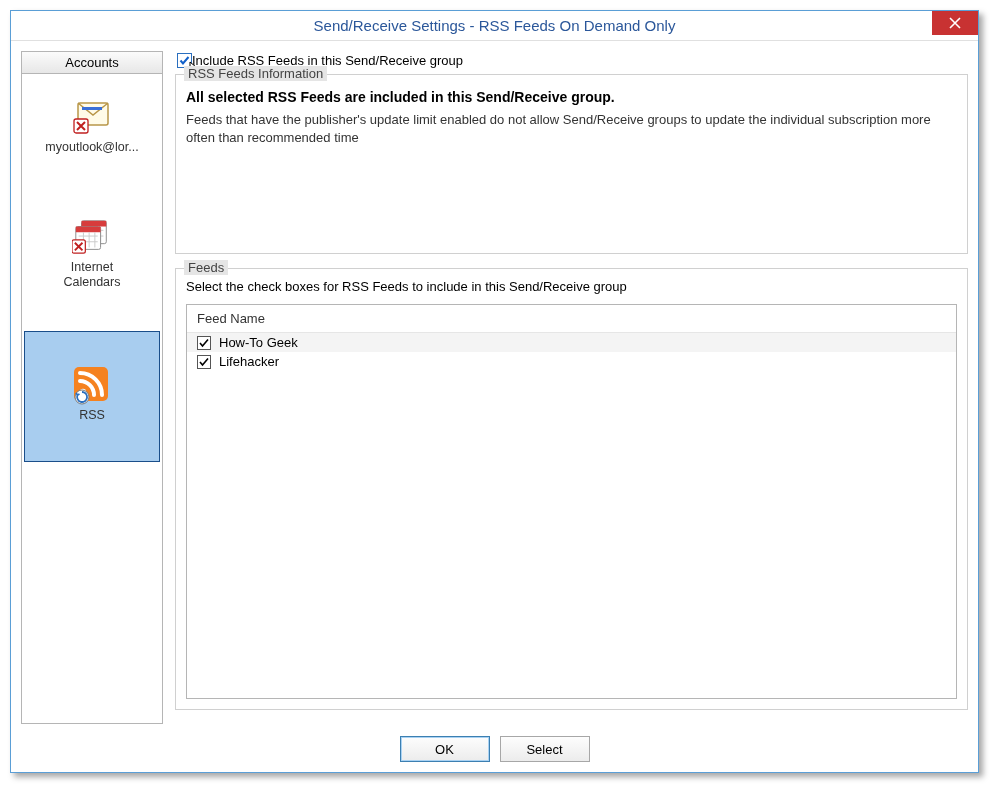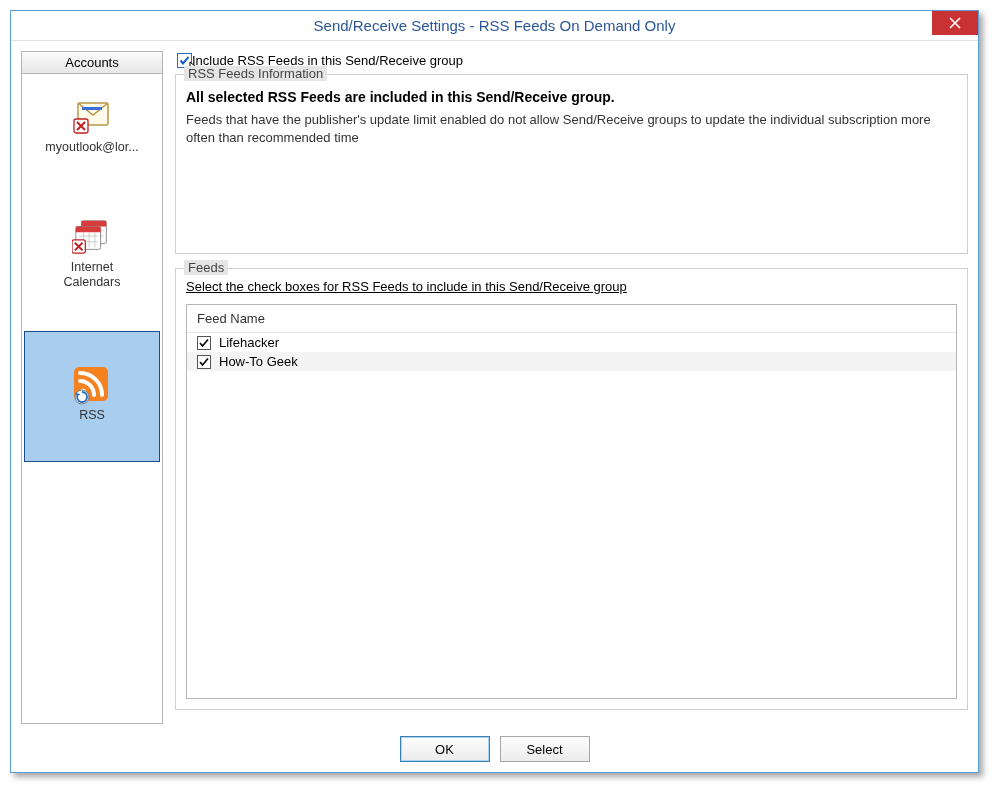--- a/index.html
+++ b/index.html
@@ -64,21 +64,21 @@
     border:1px solid #d0d0d0; padding:8px 10px 10px; margin-bottom:14px;
     position:relative;
   }
   .fieldset-legend {
     position:absolute; top:-9px; left:8px; background:#e5e5e5; padding:0 4px;
     color:#444; font-size:13px;
   }
   .info-bold { font-weight:bold; margin:6px 0 6px; font-size:14px; }
   .info-para { color:#333; line-height:1.35; }
   .feeds-group { flex:1; display:flex; flex-direction:column; }
-  .feeds-instr { margin:2px 0 10px;text-decoration:underline; }
+  .feeds-instr { margin:2px 0 10px; }
   .feed-list {
     flex:1; border:1px solid #b5b5b5; background:#fff; overflow:hidden;
     display:flex; flex-direction:column;
   }
   .feed-header {
     padding:6px 10px; font-size:13px; color:#333; border-bottom:1px solid #e6e6e6;
   }
   .feed-row {
     display:flex; align-items:center; gap:8px; padding:2px 8px 2px 10px;
   }
@@ -184,36 +184,36 @@
             <span class="fieldset-legend">RSS Feeds Information</span>
             <div class="info-bold">All selected RSS Feeds are included in this Send/Receive group.</div>
             <div class="info-para">Feeds that have the publisher's update limit enabled do not allow Send/Receive groups to update the individual subscription more often than recommended time</div>
           </div>
 
           <div class="fieldset feeds-group">
             <span class="fieldset-legend">Feeds</span>
             <div class="feeds-instr">Select the check boxes for RSS Feeds to include in this Send/Receive group</div>
             <div class="feed-list">
               <div class="feed-header">Feed Name</div>
+              <div class="feed-row alt">
+                <span class="feed-chk">
+                  <svg width="10" height="10" viewBox="0 0 10 10">
+                      <path d="M1 5 L3.5 8 L9 1.5" fill="none" stroke="#000" stroke-width="1.6"></path>
+                    </svg>
+                </span>
+                <span>How-To Geek</span>
+              </div>
               <div class="feed-row">
                 <span class="feed-chk">
                   <svg width="10" height="10" viewBox="0 0 10 10">
                       <path d="M1 5 L3.5 8 L9 1.5" fill="none" stroke="#000" stroke-width="1.6"></path>
                     </svg>
                 </span>
                 <span>Lifehacker</span>
               </div>
-              <div class="feed-row alt">
-                <span class="feed-chk">
-                  <svg width="10" height="10" viewBox="0 0 10 10">
-                      <path d="M1 5 L3.5 8 L9 1.5" fill="none" stroke="#000" stroke-width="1.6"></path>
-                    </svg>
-                </span>
-                <span>How-To Geek</span>
-              </div>
             </div>
           </div>
         </div>
       </div>
 
       <div class="button-row">
         <div class="btn default">
             <span>OK</span>
           </div>
         <div class="btn">

